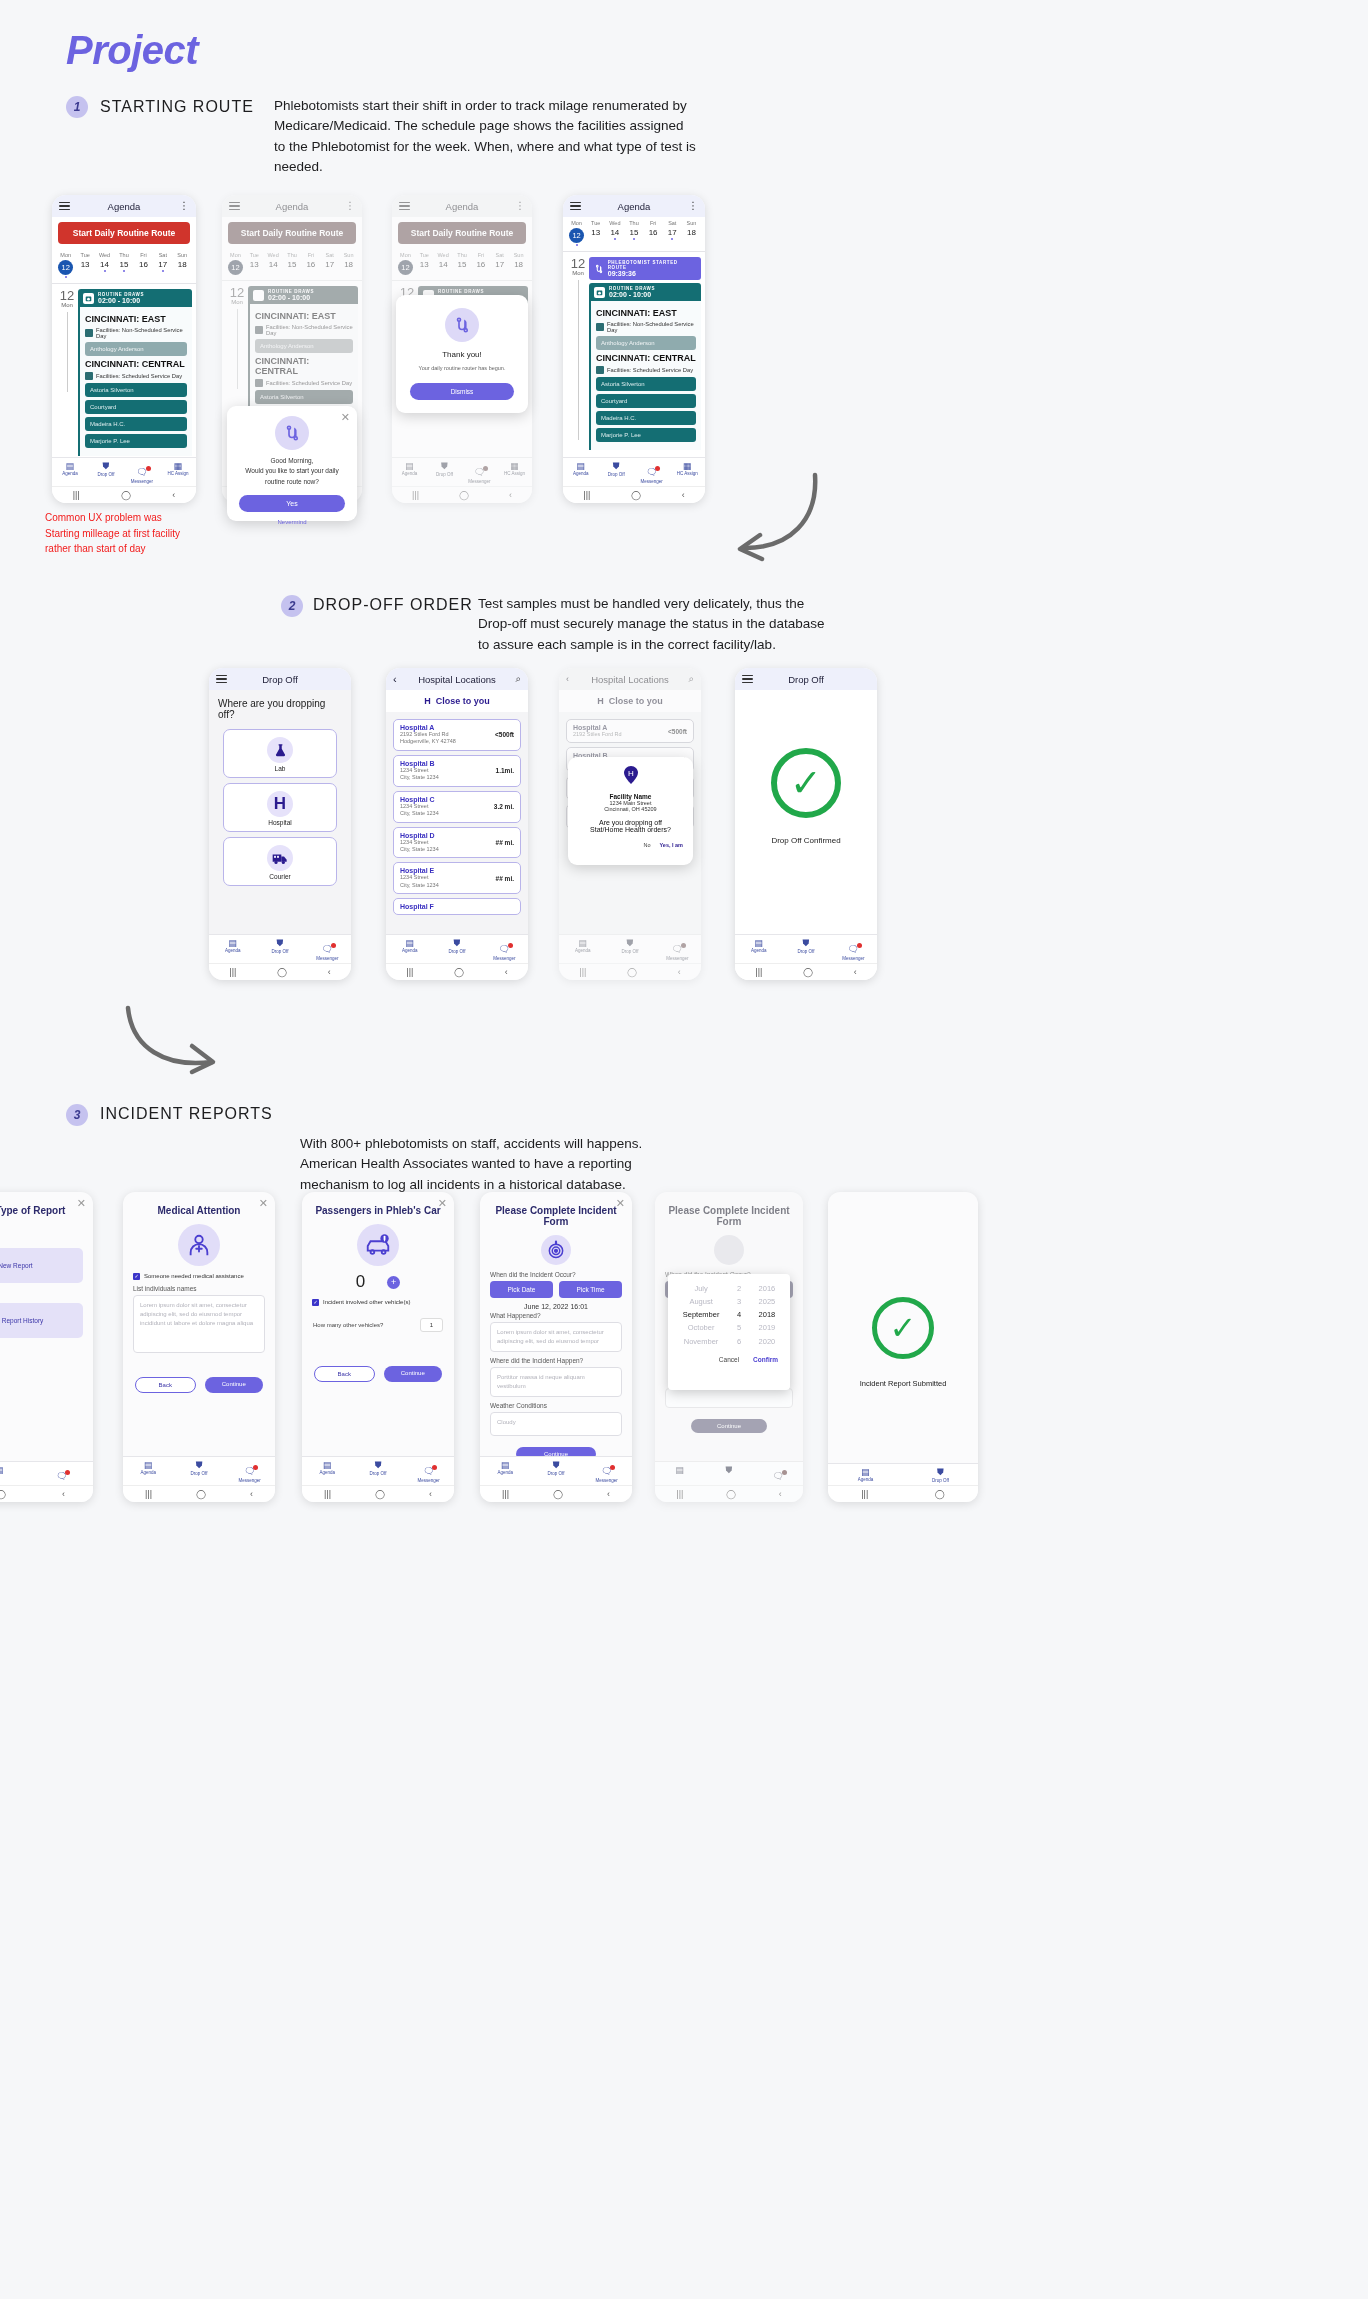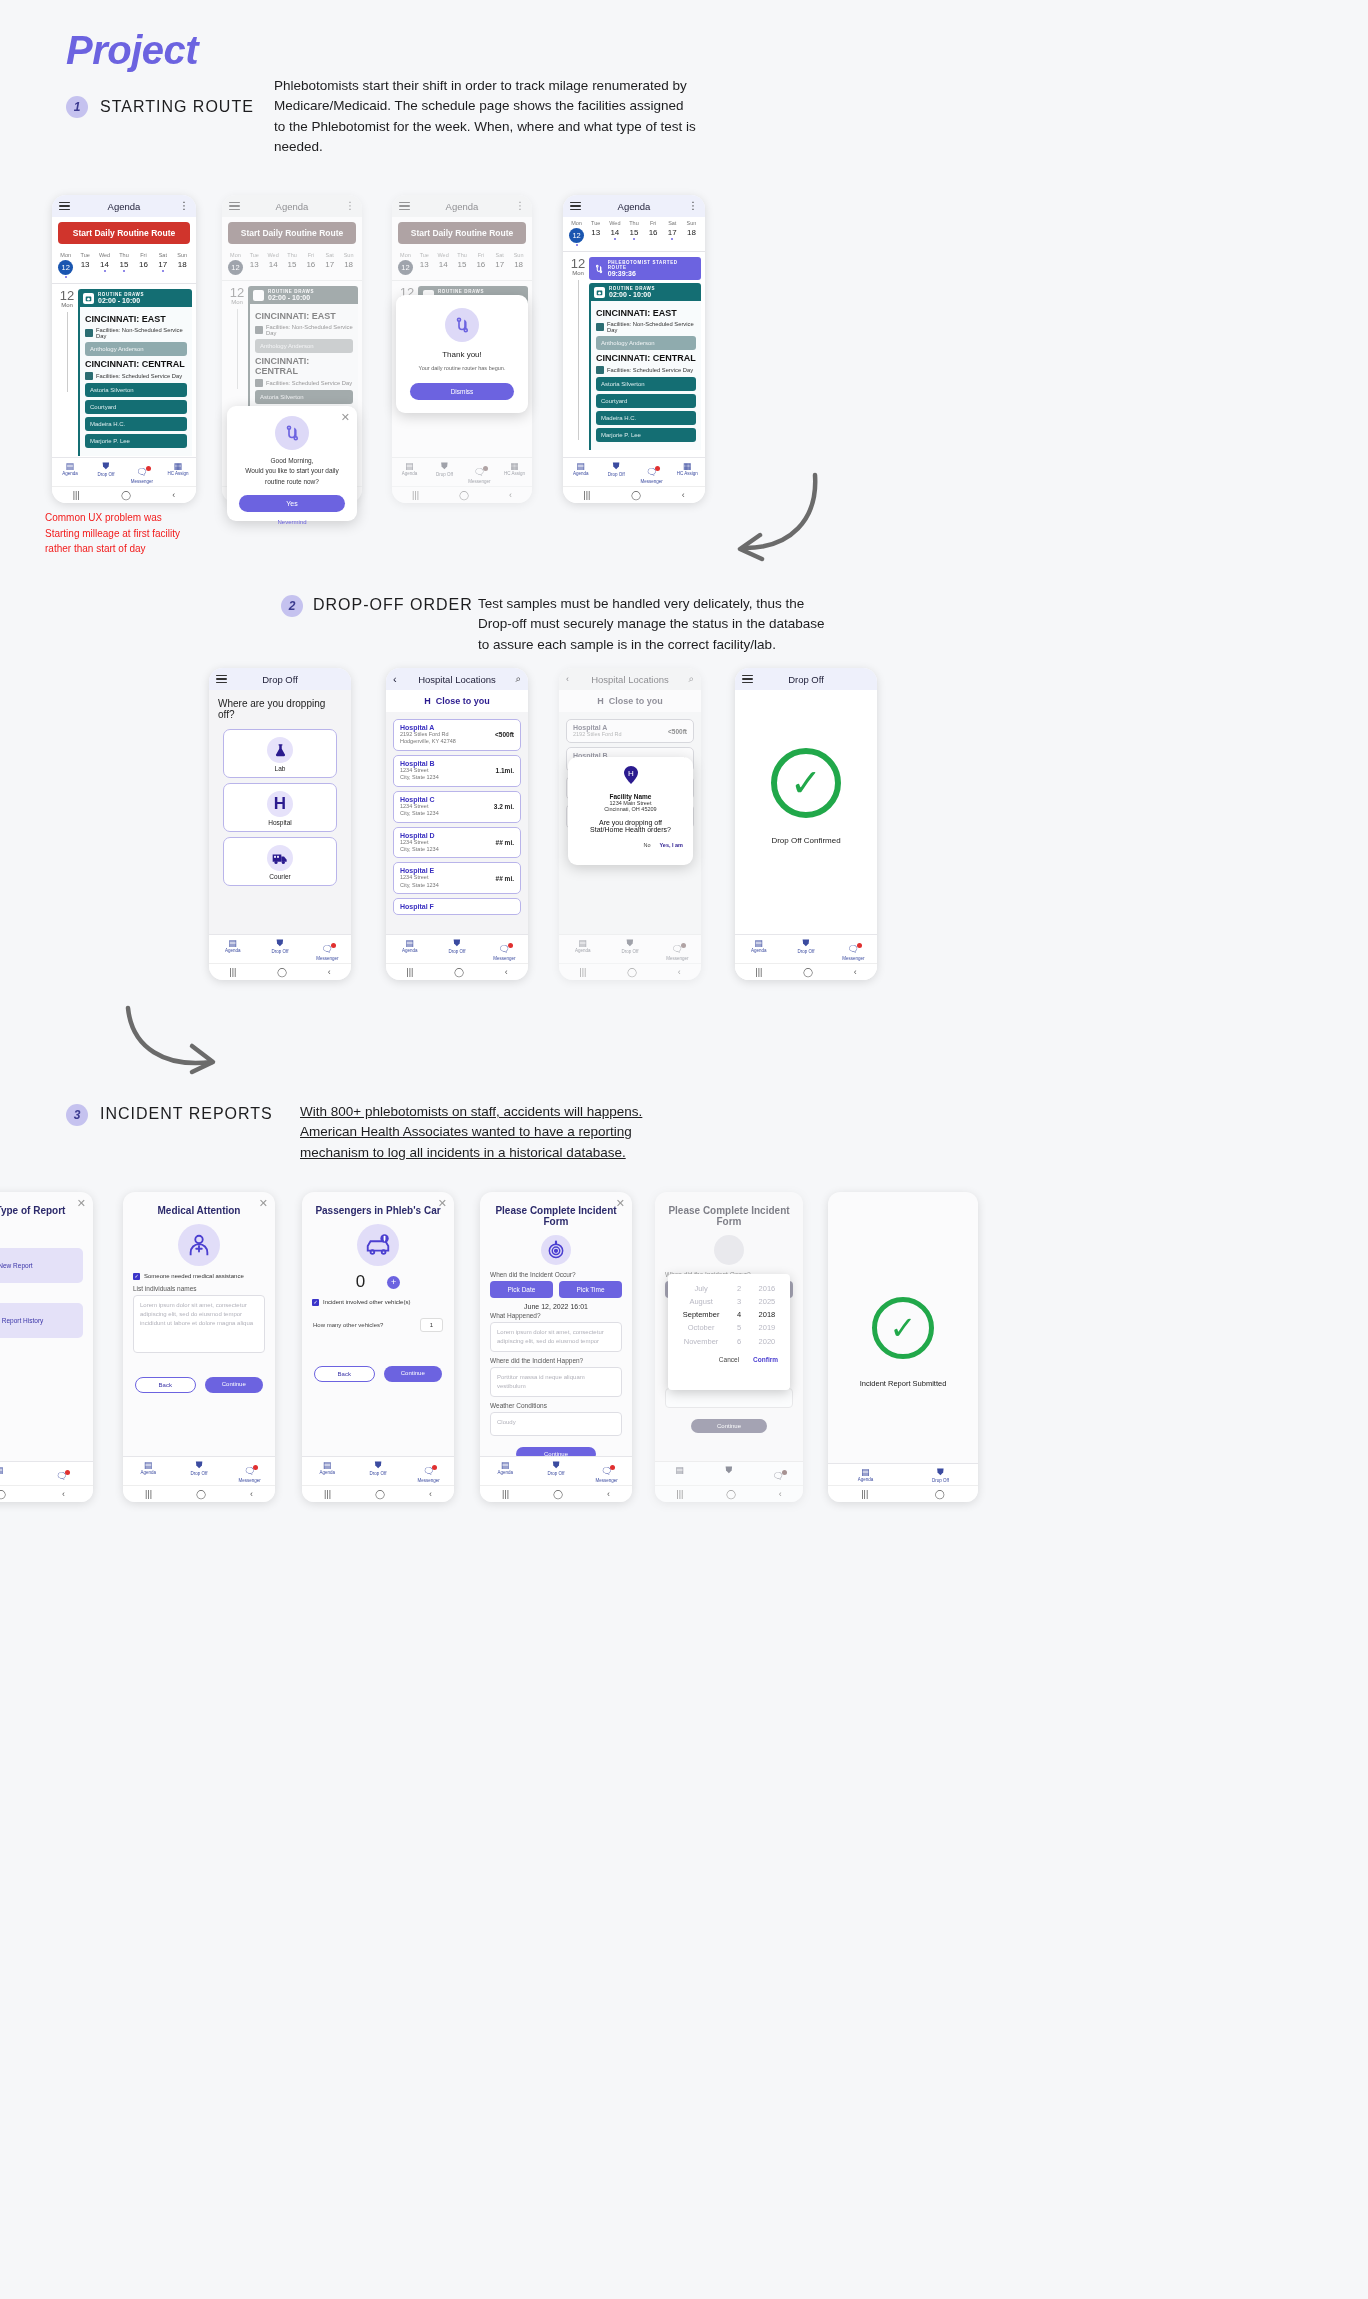--- a/index.html
+++ b/index.html
@@ -132,21 +132,21 @@
   .pkcol div{ text-align:center; line-height:1.75; color:#b9b9c4; }
   .pkcol div b{ color:#222; font-weight:normal; display:block;text-align:center; }
 </style>
 </head>
 <body>
 
 <div class="page-title">Project</div>
 
 <div class="sec-num" style="left:66px; top:96px;">1</div>
 <div class="sec-title" style="left:100px; top:98px;">STARTING ROUTE</div>
-<div class="sec-body" style="left:274px; top:76px; width:422px;">Phlebotomists start their shift in order to track milage renumerated by Medicare/Medicaid. The schedule page shows the facilities assigned to the Phlebotomist for the week. When, where and what type of test is needed.</div>
+<div class="sec-body" style="left:274px; top:96px; width:422px;">Phlebotomists start their shift in order to track milage renumerated by Medicare/Medicaid. The schedule page shows the facilities assigned to the Phlebotomist for the week. When, where and what type of test is needed.</div>
 
 <div class="phone" style="left:52px; top:195px; width:144px; height:308px;">
   <div class="appbar">
     <div class="burger">
         <i></i>
         <i></i>
         <i></i>
       </div>
     <div class="ttl">Agenda</div>
     <div class="dots">⋮</div>
@@ -805,21 +805,21 @@
     </div>
 </div>
 
 <svg class="arrow" style="left:120px; top:1000px;" width="110" height="85" viewBox="0 0 110 85">
   <path d="M8 8 C12 48 45 68 92 62" stroke="#6b6b6b" stroke-width="4.5" fill="none" stroke-linecap="round"></path>
   <path d="M72 46 L93 62 L72 72" stroke="#6b6b6b" stroke-width="4.5" fill="none" stroke-linecap="round" stroke-linejoin="round"></path>
 </svg>
 
 <div class="sec-num" style="left:66px; top:1104px;">3</div>
 <div class="sec-title" style="left:100px; top:1105px;">INCIDENT REPORTS</div>
-<div class="sec-body" style="left:300px; top:1102px; width:400px;text-decoration:underline;">With 800+ phlebotomists on staff, accidents will happens. American Health Associates wanted to have a reporting mechanism to log all incidents in a historical database.</div>
+<div class="sec-body" style="left:300px; top:1134px; width:400px;">With 800+ phlebotomists on staff, accidents will happens. American Health Associates wanted to have a reporting mechanism to log all incidents in a historical database.</div>
 
 <div class="icard" style="left:-32px; top:1192px; width:125px; height:310px;">
   <div class="xclose">✕</div>
   <div class="ititle">Type of Report</div>
   <div style="margin:28px 10px 0;background:#e4e1f8;border-radius:5px;padding:14px 8px;font-size:6.5px;color:#3b35a8;">File New Report</div>
   <div style="margin:20px 10px 0;background:#e4e1f8;border-radius:5px;padding:14px 8px;font-size:6.5px;color:#3b35a8;">View Report History</div>
   <div class="tabbar" style="position:absolute;bottom:17px;left:0;right:0;">
     <div class="tab">
         <div class="ti">▤</div>
       </div>

